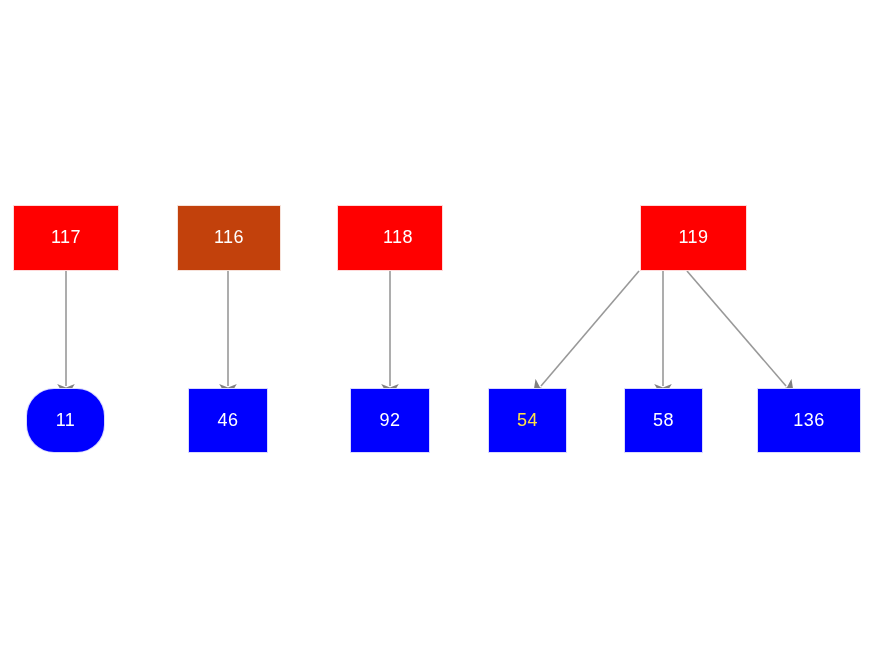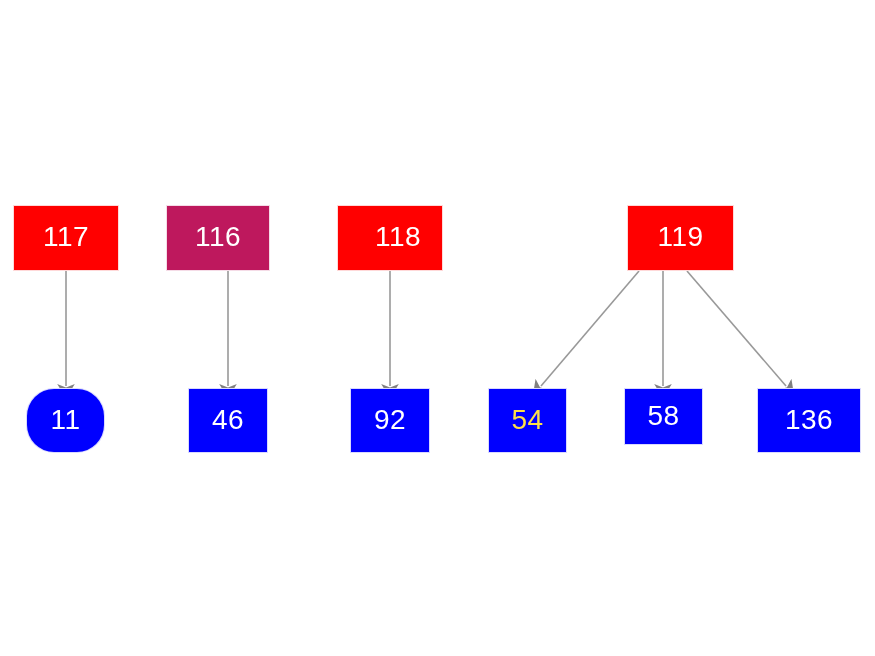--- a/index.html
+++ b/index.html
@@ -27,21 +27,21 @@
     pointer-events: none;
   }
   .node {
     position: absolute;
     box-sizing: border-box;
     display: flex;
     align-items: center;
     justify-content: center;
     color: #ffffff;
     font-family: "Liberation Sans", sans-serif;
-    font-size: 28px;
+    font-size: 18px;
     line-height: 1;
     letter-spacing: 0.5px;
     border: 1px solid rgba(255,255,255,0.85);
   }
   .node-source {
     background: #ff0000;
   }
   .node-target {
     background: #0000ff;
   }
@@ -68,42 +68,42 @@
         <line x1="639" y1="271" x2="541" y2="386" stroke="#999999" stroke-width="1.6" marker-end="url(#arrowhead)"></line>
         <line x1="663" y1="271" x2="663" y2="386" stroke="#999999" stroke-width="1.6" marker-end="url(#arrowhead)"></line>
         <line x1="687" y1="271" x2="786" y2="386" stroke="#999999" stroke-width="1.6" marker-end="url(#arrowhead)"></line>
       </g>
   </svg>
 
   <div id="nodes-layer">
       <div class="node node-source" style="left: 13px; top: 205px; width: 106px; height: 66px; background: rgb(255, 0, 0); color: rgb(255, 255, 255);">
         <span class="node-label">117</span>
       </div>
-      <div class="node node-source" style="left: 166px; top: 205px; width: 104px; height: 66px; background: #be185d; color: rgb(255, 255, 255);">
+      <div class="node node-source" style="left: 177px; top: 205px; width: 104px; height: 66px; background: #c2410c; color: rgb(255, 255, 255);">
         <span class="node-label">116</span>
       </div>
       <div class="node node-source" style="left: 337px; top: 205px; width: 106px; height: 66px; background: rgb(255, 0, 0); color: rgb(255, 255, 255); padding-left: 16px;">
         <span class="node-label">118</span>
       </div>
-      <div class="node node-source" style="left: 627px; top: 205px; width: 107px; height: 66px; background: rgb(255, 0, 0); color: rgb(255, 255, 255);">
+      <div class="node node-source" style="left: 640px; top: 205px; width: 107px; height: 66px; background: rgb(255, 0, 0); color: rgb(255, 255, 255);">
         <span class="node-label">119</span>
       </div>
       <div class="node node-target" style="left: 26px; top: 388px; width: 79px; height: 65px; background: rgb(0, 0, 255); color: rgb(255, 255, 255); border-radius: 28px;">
         <span class="node-label">11</span>
       </div>
       <div class="node node-target" style="left: 188px; top: 388px; width: 80px; height: 65px; background: rgb(0, 0, 255); color: rgb(255, 255, 255); text-align: center;">
         <span class="node-label">46</span>
       </div>
       <div class="node node-target" style="left: 350px; top: 388px; width: 80px; height: 65px; background: rgb(0, 0, 255); color: rgb(255, 255, 255);">
         <span class="node-label">92</span>
       </div>
       <div class="node node-target" style="left: 488px; top: 388px; width: 79px; height: 65px; background: rgb(0, 0, 255); color: #fde047;">
         <span class="node-label">54</span>
       </div>
-      <div class="node node-target" style="left: 624px; top: 388px; width: 79px; height: 57px; background: rgb(0, 0, 255); color: rgb(255, 255, 255);">
+      <div class="node node-target" style="left: 624px; top: 388px; width: 79px; height: 65px; background: rgb(0, 0, 255); color: rgb(255, 255, 255);">
         <span class="node-label">58</span>
       </div>
       <div class="node node-target" style="left: 757px; top: 388px; width: 104px; height: 65px; background: rgb(0, 0, 255); color: rgb(255, 255, 255);">
         <span class="node-label">136</span>
       </div>
     </div>
 
 </div>
 
 </body></html>

